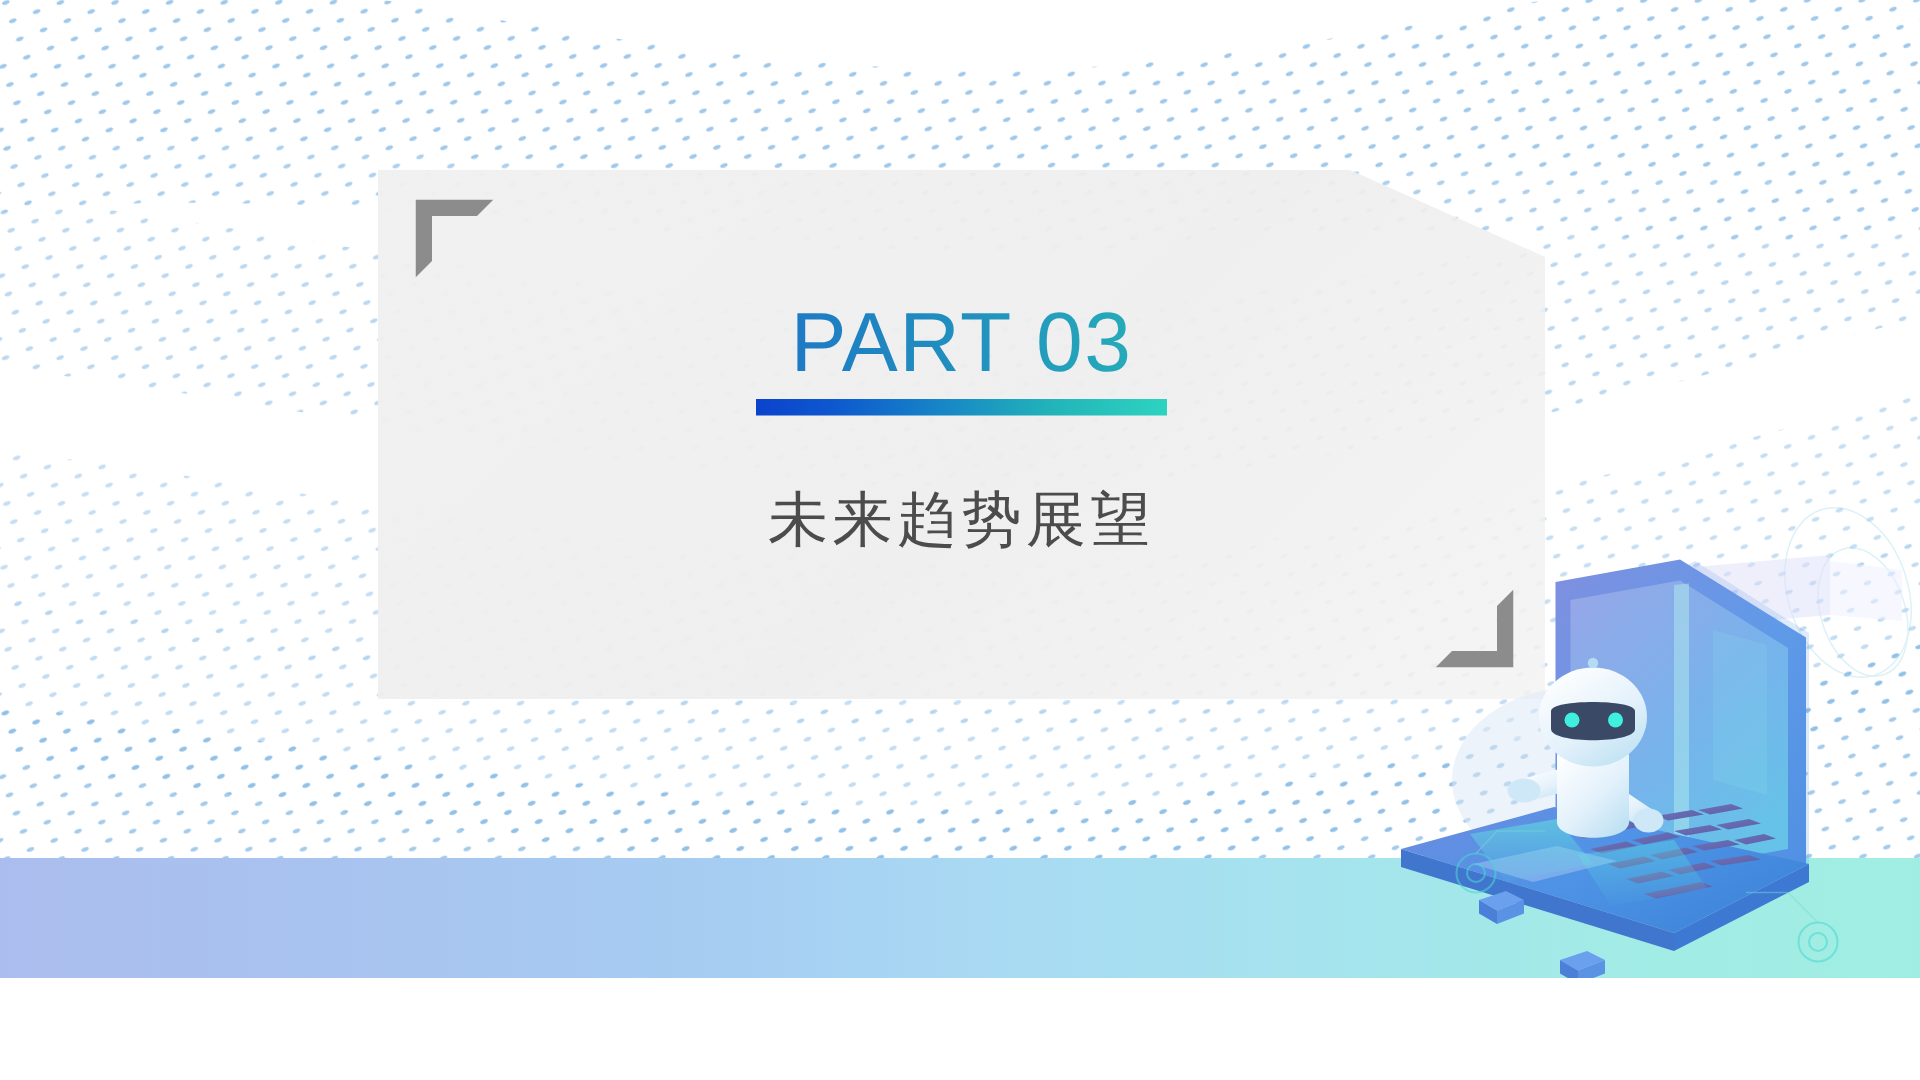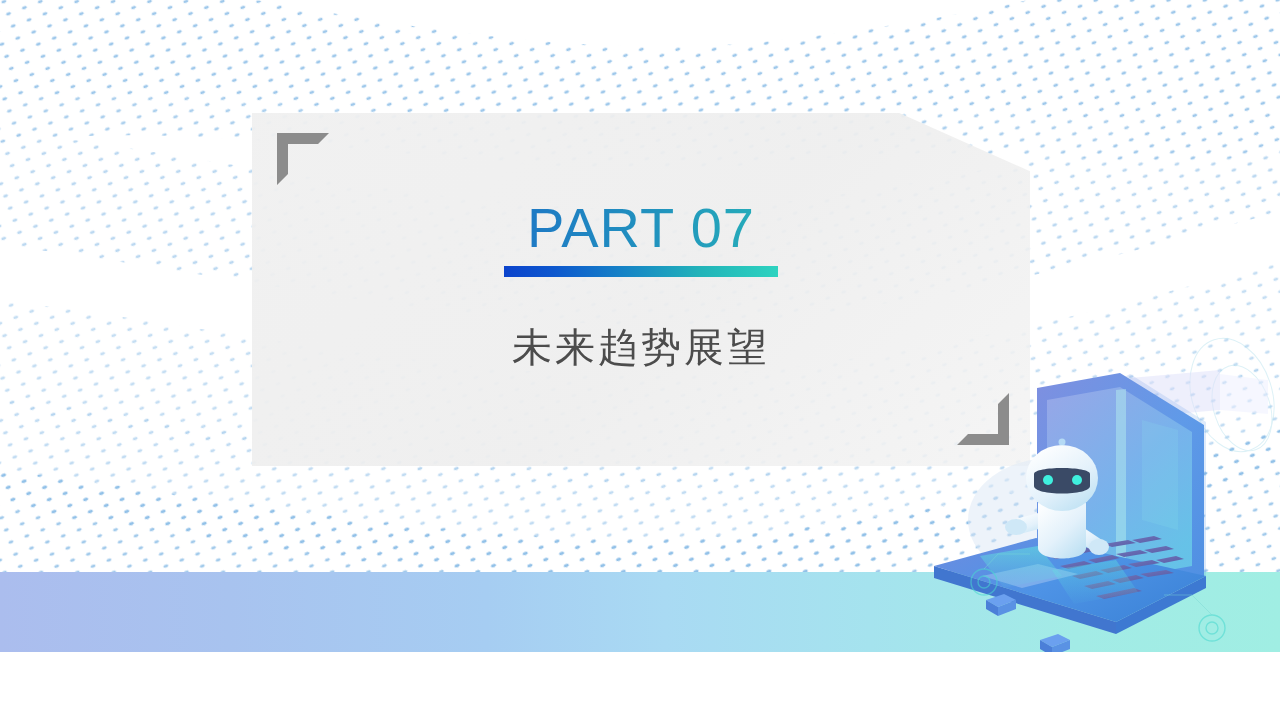--- a/index.html
+++ b/index.html
@@ -163,21 +163,21 @@
       <path d="M0,0 L52,0 L41,11 L11,11 L11,41 L0,52 Z" fill="#8c8c8c"></path>
     </svg>
   </div>
 
   <div class="bracket bracket-br">
     <svg viewBox="0 0 52 52">
       <path d="M52,52 L0,52 L11,41 L41,41 L41,11 L52,0 Z" fill="#8c8c8c"></path>
     </svg>
   </div>
 
-  <div class="part-title">PART 07</div>
+  <div class="part-title">PART 03</div>
   <div class="title-underline"></div>
   <div class="sub-title">未来趋势展望</div>
 
   <div class="illustration">
     <svg width="360" height="290" viewBox="0 0 360 290">
       <defs>
         <linearGradient id="lidG" x1="0" y1="0" x2="1" y2="1">
           <stop offset="0%" stop-color="#7f8fe0"></stop>
           <stop offset="55%" stop-color="#5f9ae8"></stop>
           <stop offset="100%" stop-color="#4f8fe2"></stop>

